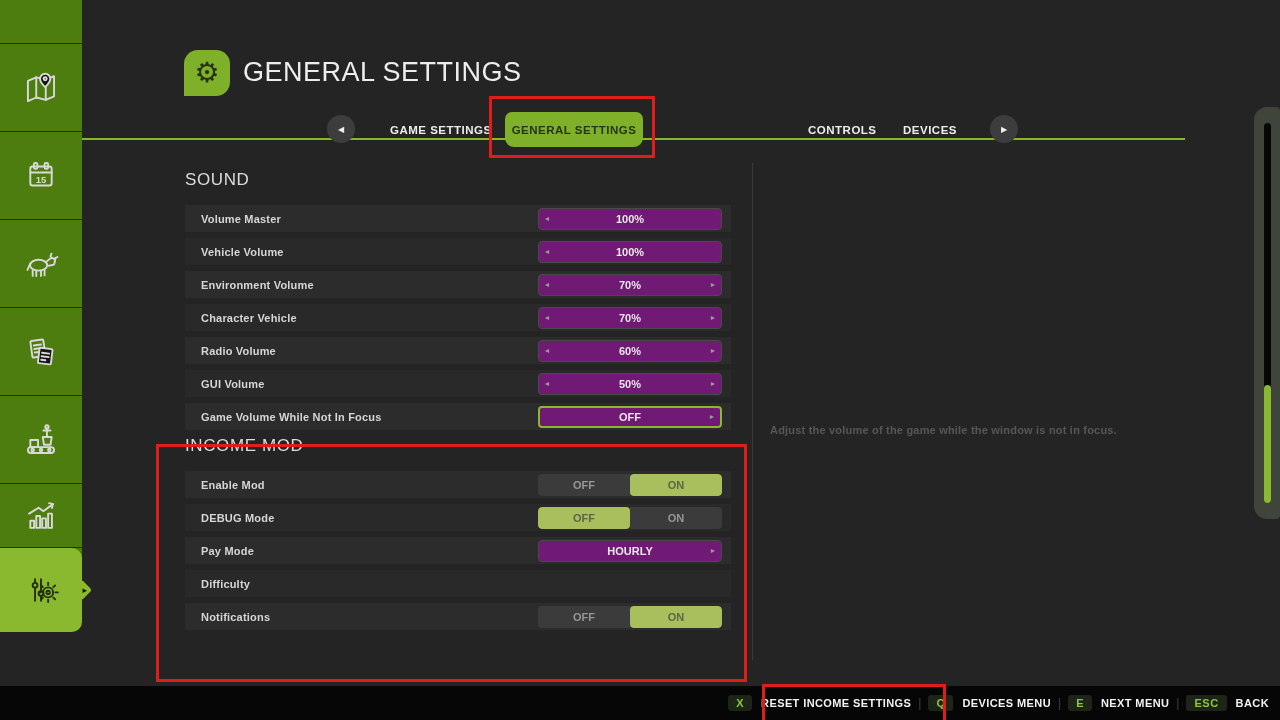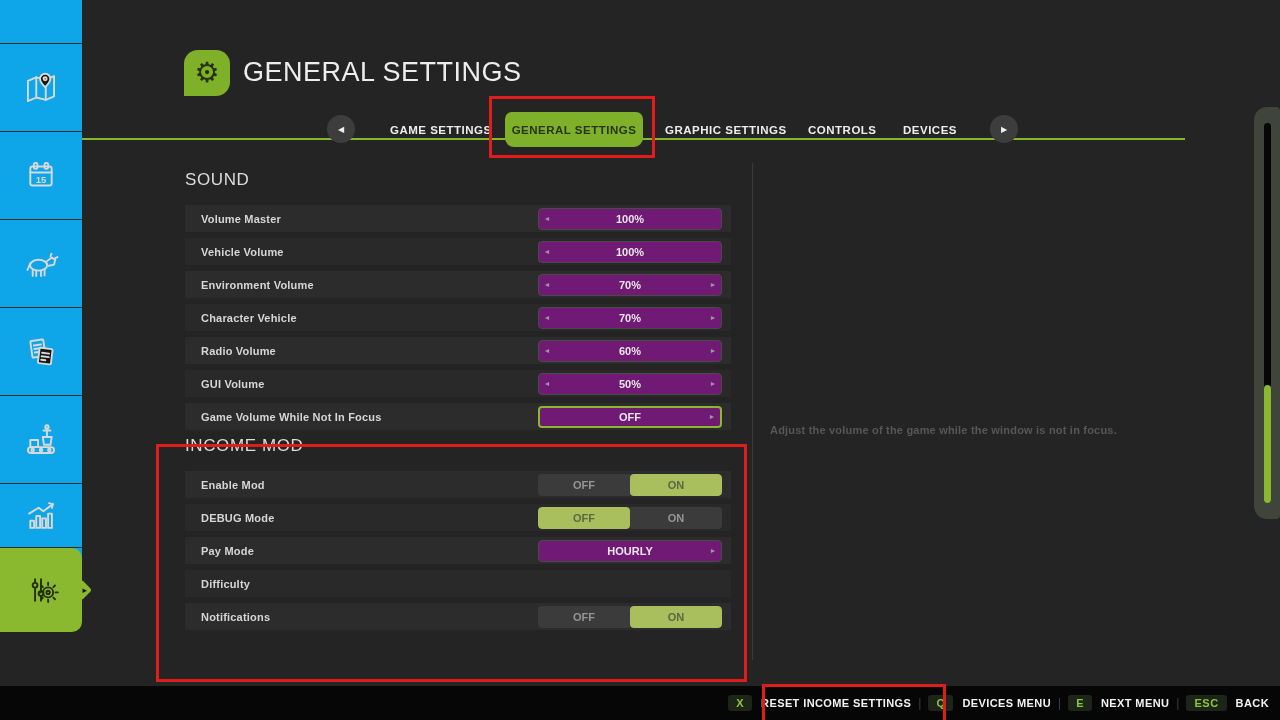--- a/index.html
+++ b/index.html
@@ -2,21 +2,21 @@
 <html><head>
 <meta charset="utf-8">
 <style>
   * { margin:0; padding:0; box-sizing:border-box; }
   html,body { background:#000; }
   .stage{
     position:relative; width:1280px; height:720px; overflow:hidden;
     background:#242424; font-family:"Liberation Sans",sans-serif;
   }
   
-  .sidebar{ position:absolute; left:0; top:0; width:82px; height:616px; background:#0ea5e9; }
+  .sidebar{ position:absolute; left:0; top:0; width:82px; height:616px; background:#4d7c0f; }
   .side-tile{ width:82px; border-bottom:1px solid #2c2c2c; display:flex; align-items:center; justify-content:center; position:relative; }
   .side-tile.empty{ height:44px; }
   .side-tile.t{ height:88px; }
   .side-tile.small{ height:64px; }
   .side-tile.active{ height:84px; background:#8ab82e; border-bottom:none; border-radius:0 10px 10px 0; }
   .side-tile.active::after{
     content:""; position:absolute; right:-7px; top:50%; width:15px; height:15px;
     background:#8ab82e; transform:translateY(-50%) rotate(45deg); border-radius:3px;
   }
   .side-tile .bump-caret{ position:absolute; right:-5px; top:50%; transform:translateY(-50%);
@@ -176,23 +176,20 @@
   <div class="tab-underline"></div>
   <div class="circle-btn" style="left:327px;">
     <span>◀</span>
   </div>
   <div class="tab" style="left:390px;">
     <span>GAME SETTINGS</span>
   </div>
   <div class="tab active" style="left:505px; width:138px;">
     <span>GENERAL SETTINGS</span>
   </div>
-  <div class="tab" style="left:665px;">
-    <span>GRAPHIC SETTINGS</span>
-  </div>
   <div class="tab" style="left:808px;">
     <span>CONTROLS</span>
   </div>
   <div class="tab" style="left:903px;">
     <span>DEVICES</span>
   </div>
   <div class="circle-btn" style="left:990px;">
     <span>▶</span>
   </div>
 

